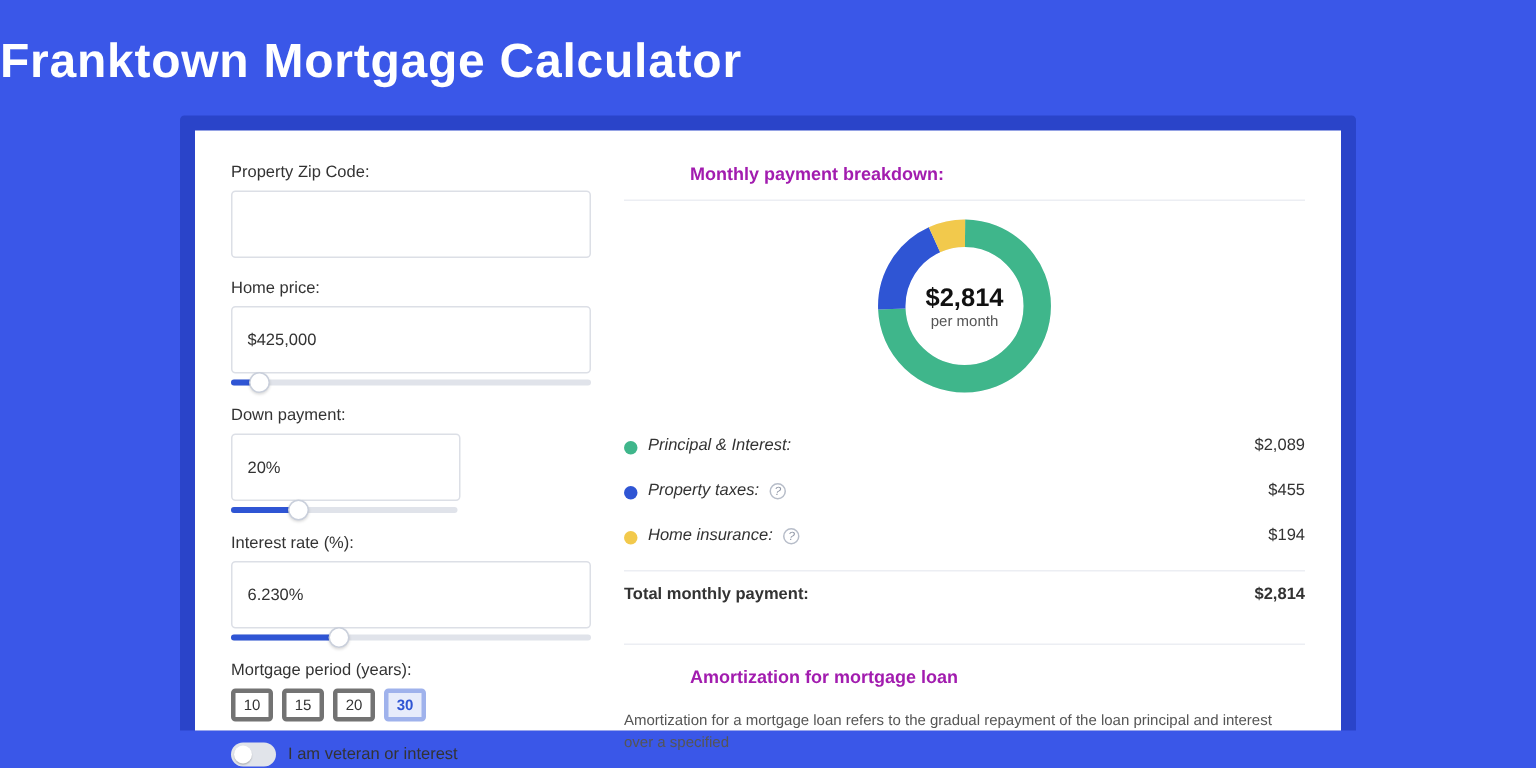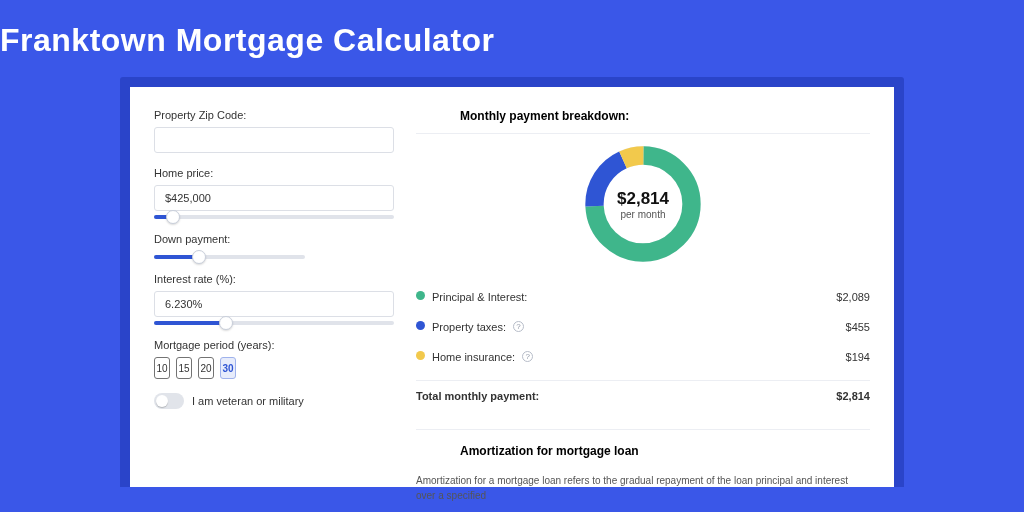--- a/index.html
+++ b/index.html
@@ -24,21 +24,21 @@
     height: 400px;
     display: flex;
     padding: 22px 24px 0;
     gap: 22px;
   }
   .left { width: 240px; flex: 0 0 240px; }
   .right { flex: 1; }
   .lbl { font-size: 11px; color: #333; margin-bottom: 6px; }
   .inp {
     width: 100%;
-    height: 26px;
+    height: 45px;
     border: 1px solid #dcdfe6;
     border-radius: 3px;
     font-size: 11px;
     color: #333;
     padding: 0 10px;
     background: #fff;
   }
   .block { margin-bottom: 14px; }
   .slider {
     width: 100%;
@@ -55,50 +55,50 @@
     width: 14px; height: 14px;
     background: #fff;
     border: 1px solid #c9cfdb;
     border-radius: 50%;
     box-shadow: 0 1px 2px rgba(0,0,0,0.15);
     transform: translateX(-50%);
   }
   .dp-row { display: flex; gap: 8px; }
   .period-btns { display: flex; gap: 6px; }
   .pbtn {
-    width: 16px; height: 22px;
-    border: 1px solid #737373;
+    width: 28px; height: 22px;
+    border: 3px solid #737373;
     border-radius: 3px;
     background: #fff;
     font-size: 10px;
     color: #333;
     display: flex; align-items: center; justify-content: center;
     cursor: pointer;
   }
   .pbtn.active { background: #e7ecfb; border-color: #9fb2ec; color: #2f55d4; font-weight: 600; }
   .toggle-row { display: flex; align-items: center; gap: 8px; margin-top: 14px; }
   .toggle {
     width: 30px; height: 16px; background: #e1e4ea; border-radius: 10px; position: relative;
   }
   .toggle .dot { width: 12px; height: 12px; background: #fff; border-radius: 50%; position: absolute; top: 2px; left: 2px; box-shadow: 0 1px 1px rgba(0,0,0,0.2); }
-  .section-h { font-size: 12px; font-weight: 700; color: #000000; margin-bottom: 10px; padding-left: 44px; }
+  .section-h { font-size: 12px; font-weight: 700; color: #a21caf; margin-bottom: 10px; padding-left: 44px; }
   .hr { border-top: 1px solid #eceef3; margin-top: 8px; }
   .donut-wrap { display: flex; justify-content: center; padding: 6px 0 14px; }
   .donut { position: relative; width: 128px; height: 128px; }
   .donut-center {
     position: absolute; inset: 0;
     display: flex; flex-direction: column; align-items: center; justify-content: center;
   }
   .donut-center .amt { font-size: 17px; font-weight: 700; color: #111; }
   .donut-center .sub { font-size: 10px; color: #555; }
   .legend-row {
     display: flex; align-items: center; justify-content: space-between;
     font-size: 11px; color: #333; padding: 9px 0;
   }
-  .legend-left { display: flex; align-items: flex-start; gap: 7px; }
+  .legend-left { display: flex; align-items: flex-end; gap: 7px; font-style: italic; }
   .sw { width: 9px; height: 9px; border-radius: 50%; }
   .sw.green { background: #3fb68b; }
   .sw.blue  { background: #2f55d4; }
   .sw.yellow{ background: #f2c94c; }
   .info-ico {
     width: 11px; height: 11px; border: 1px solid #b7bdc9; border-radius: 50%;
     display: inline-flex; align-items: center; justify-content: center; font-size: 8px; color: #9097a6;
   }
   .total-row { font-weight: 700; }
   .amort-card { margin-top: 18px; border-top: 1px solid #eceef3; padding-top: 14px; }
@@ -124,20 +124,21 @@
         <input class="inp" type="text" value="$425,000" style="">
         <div class="slider">
           <div class="fill" style="width:8%"></div>
           <div class="knob" style="left:8%"></div>
         </div>
       </div>
 
       <div class="block">
         <div class="lbl">Down payment:</div>
         <div class="dp-row">
+          <input class="inp" style="flex: 0.6 1 0%;" type="text" value="20%">
         </div>
         <div class="slider" style="width:63%">
           <div class="fill" style="width:30%"></div>
           <div class="knob" style="left:30%"></div>
         </div>
       </div>
 
       <div class="block">
         <div class="lbl">Interest rate (%):</div>
         <input class="inp" type="text" value="6.230%" style="">
@@ -154,21 +155,21 @@
           <div class="pbtn">15</div>
           <div class="pbtn">20</div>
           <div class="pbtn active">30</div>
         </div>
       </div>
 
       <div class="toggle-row">
         <div class="toggle">
           <div class="dot"></div>
         </div>
-        <div style="font-size:11px;color:#333">I am veteran or military</div>
+        <div style="font-size:11px;color:#333">I am veteran or interest</div>
       </div>
 
     </div>
 
     <div class="right">
       <div class="section-h">Monthly payment breakdown:</div>
       <div class="hr"></div>
 
       <div class="donut-wrap">
         <div class="donut">

